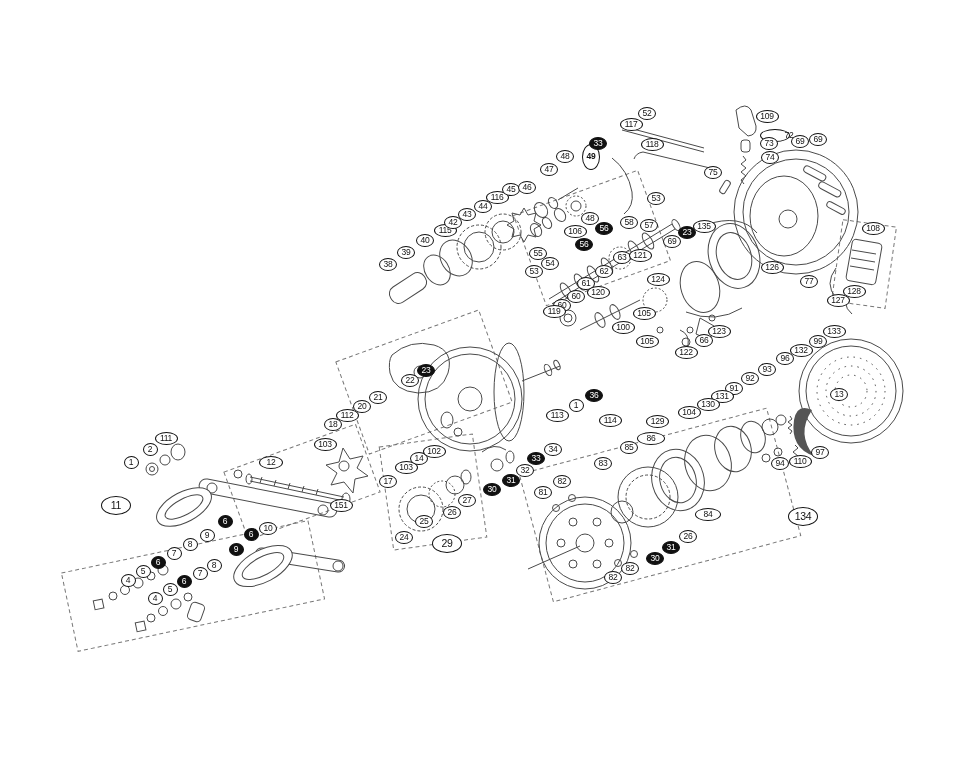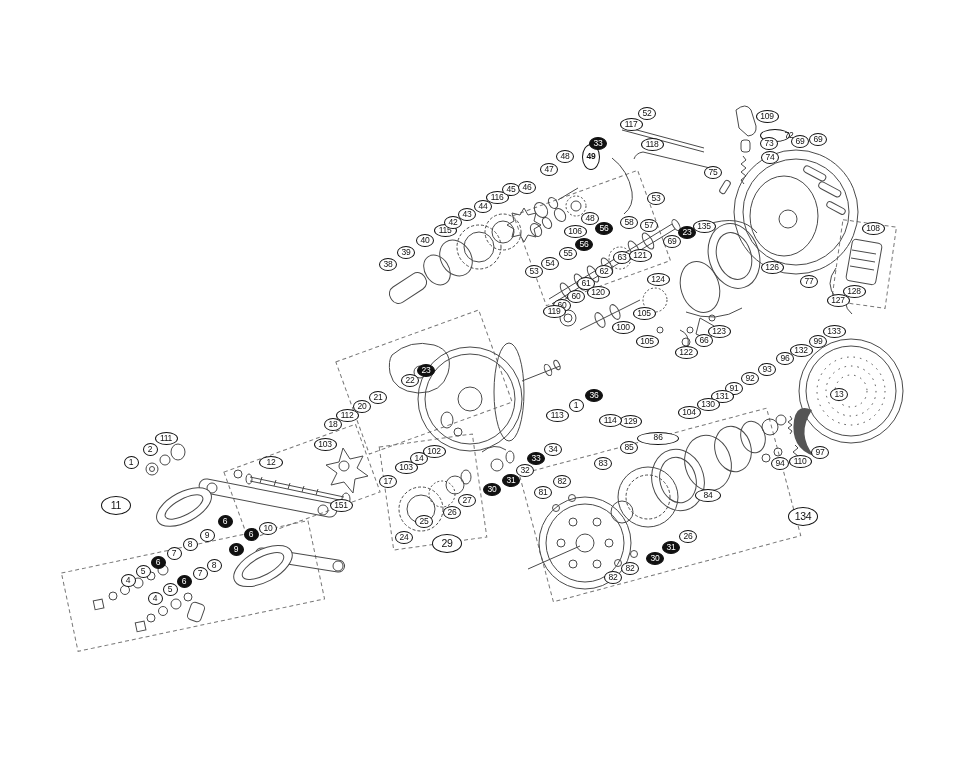--- a/index.html
+++ b/index.html
@@ -283,21 +283,21 @@
       <div class="callout" style="width: 18px; height: 13px; left: 647px; top: 191.5px;">53</div>
       <div class="callout" style="width: 18px; height: 13px; left: 620px; top: 215.5px;">58</div>
       <div class="callout" style="width: 18px; height: 13px; left: 581px; top: 211.5px;">48</div>
       <div class="callout" style="width: 23px; height: 13px; left: 563.5px; top: 224.5px;">106</div>
       <div class="callout" style="width: 18px; height: 13px; left: 640px; top: 218.5px;">57</div>
       <div class="callout solid" style="width: 18px; height: 13px; left: 595px; top: 221.5px;">56</div>
       <div class="callout solid" style="width: 18px; height: 13px; left: 678px; top: 225.5px;">23</div>
       <div class="callout" style="width: 23px; height: 13px; left: 692.5px; top: 219.5px;">135</div>
       <div class="callout" style="width: 18px; height: 13px; left: 663px; top: 234.5px;">69</div>
       <div class="callout solid" style="width: 18px; height: 13px; left: 575px; top: 237.5px;">56</div>
-      <div class="callout" style="width: 18px; height: 13px; left: 559px; top: 246.5px;">55</div>
+      <div class="callout" style="width: 18px; height: 13px; left: 529px; top: 246.5px;">55</div>
       <div class="callout" style="width: 18px; height: 13px; left: 541px; top: 256.5px;">54</div>
       <div class="callout" style="width: 18px; height: 13px; left: 525px; top: 264.5px;">53</div>
       <div class="callout" style="width: 18px; height: 13px; left: 613px; top: 250.5px;">63</div>
       <div class="callout" style="width: 23px; height: 13px; left: 628.5px; top: 248.5px;">121</div>
       <div class="callout" style="width: 18px; height: 13px; left: 595px; top: 264.5px;">62</div>
       <div class="callout" style="width: 23px; height: 13px; left: 646.5px; top: 272.5px;">124</div>
       <div class="callout" style="width: 18px; height: 13px; left: 577px; top: 276.5px;">61</div>
       <div class="callout" style="width: 23px; height: 13px; left: 586.5px; top: 285.5px;">120</div>
       <div class="callout" style="width: 18px; height: 13px; left: 567px; top: 289.5px;">60</div>
       <div class="callout" style="width: 18px; height: 13px; left: 553px; top: 298.5px;">60</div>
@@ -311,30 +311,30 @@
       <div class="callout" style="width: 23px; height: 13px; left: 822.5px; top: 324.5px;">133</div>
       <div class="callout" style="width: 18px; height: 13px; left: 809px; top: 334.5px;">99</div>
       <div class="callout" style="width: 23px; height: 13px; left: 789.5px; top: 343.5px;">132</div>
       <div class="callout" style="width: 18px; height: 13px; left: 776px; top: 351.5px;">96</div>
       <div class="callout" style="width: 18px; height: 13px; left: 758px; top: 362.5px;">93</div>
       <div class="callout" style="width: 18px; height: 13px; left: 741px; top: 371.5px;">92</div>
       <div class="callout" style="width: 18px; height: 13px; left: 725px; top: 381.5px;">91</div>
       <div class="callout" style="width: 23px; height: 13px; left: 710.5px; top: 389.5px;">131</div>
       <div class="callout" style="width: 23px; height: 13px; left: 696.5px; top: 397.5px;">130</div>
       <div class="callout" style="width: 23px; height: 13px; left: 677.5px; top: 405.5px;">104</div>
-      <div class="callout" style="width: 23px; height: 13px; left: 619px; top: 414.5px;">129</div>
-      <div class="callout" style="width: 42px; height: 13px; left: 637px; top: 431.5px; font-family: Liberation Mono, monospace;">86</div>
+      <div class="callout" style="width: 23px; height: 13px; left: 646px; top: 414.5px;">129</div>
+      <div class="callout" style="width: 28px; height: 13px; left: 637px; top: 431.5px;">86</div>
       <div class="callout" style="width: 18px; height: 13px; left: 620px; top: 440.5px;">85</div>
       <div class="callout" style="width: 18px; height: 13px; left: 594px; top: 456.5px;">83</div>
       <div class="callout" style="width: 18px; height: 13px; left: 830px; top: 387.5px;">13</div>
       <div class="callout" style="width: 18px; height: 13px; left: 811px; top: 445.5px;">97</div>
       <div class="callout" style="width: 23px; height: 13px; left: 788.5px; top: 454.5px;">110</div>
       <div class="callout" style="width: 18px; height: 13px; left: 771px; top: 456.5px;">94</div>
       <div class="callout lg" style="width: 30px; height: 19px; left: 765px; top: 506.5px; margin-left: 23px;">134</div>
-      <div class="callout" style="width: 26px; height: 13px; left: 695px; top: 489px;">84</div>
+      <div class="callout" style="width: 26px; height: 13px; left: 695px; top: 508px;">84</div>
       <div class="callout" style="width: 18px; height: 13px; left: 679px; top: 529.5px;">26</div>
       <div class="callout solid" style="width: 18px; height: 13px; left: 662px; top: 540.5px;">31</div>
       <div class="callout solid" style="width: 18px; height: 13px; left: 646px; top: 551.5px;">30</div>
       <div class="callout" style="width: 18px; height: 13px; left: 621px; top: 561.5px;">82</div>
       <div class="callout" style="width: 18px; height: 13px; left: 604px; top: 570.5px;">82</div>
       <div class="callout" style="width: 18px; height: 13px; left: 534px; top: 485.5px;">81</div>
       <div class="callout" style="width: 18px; height: 13px; left: 553px; top: 474.5px;">82</div>
       <div class="callout solid" style="width: 18px; height: 13px; left: 417px; top: 363.5px;">23</div>
       <div class="callout" style="width: 18px; height: 13px; left: 401px; top: 373.5px;">22</div>
       <div class="callout" style="width: 18px; height: 13px; left: 369px; top: 390.5px;">21</div>

